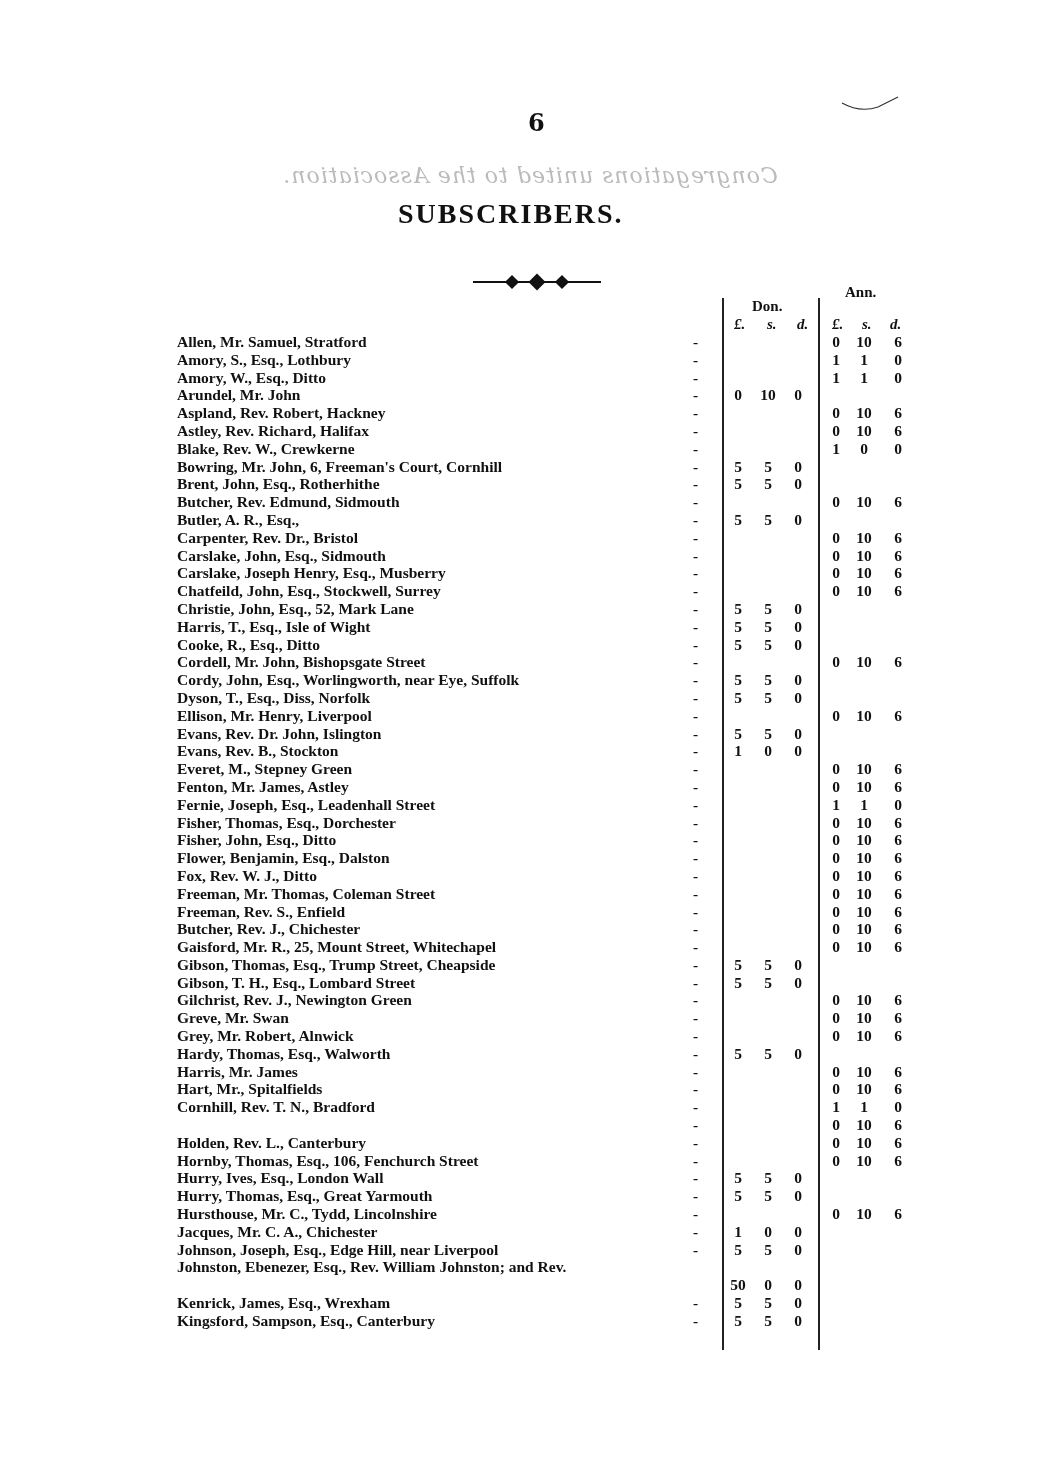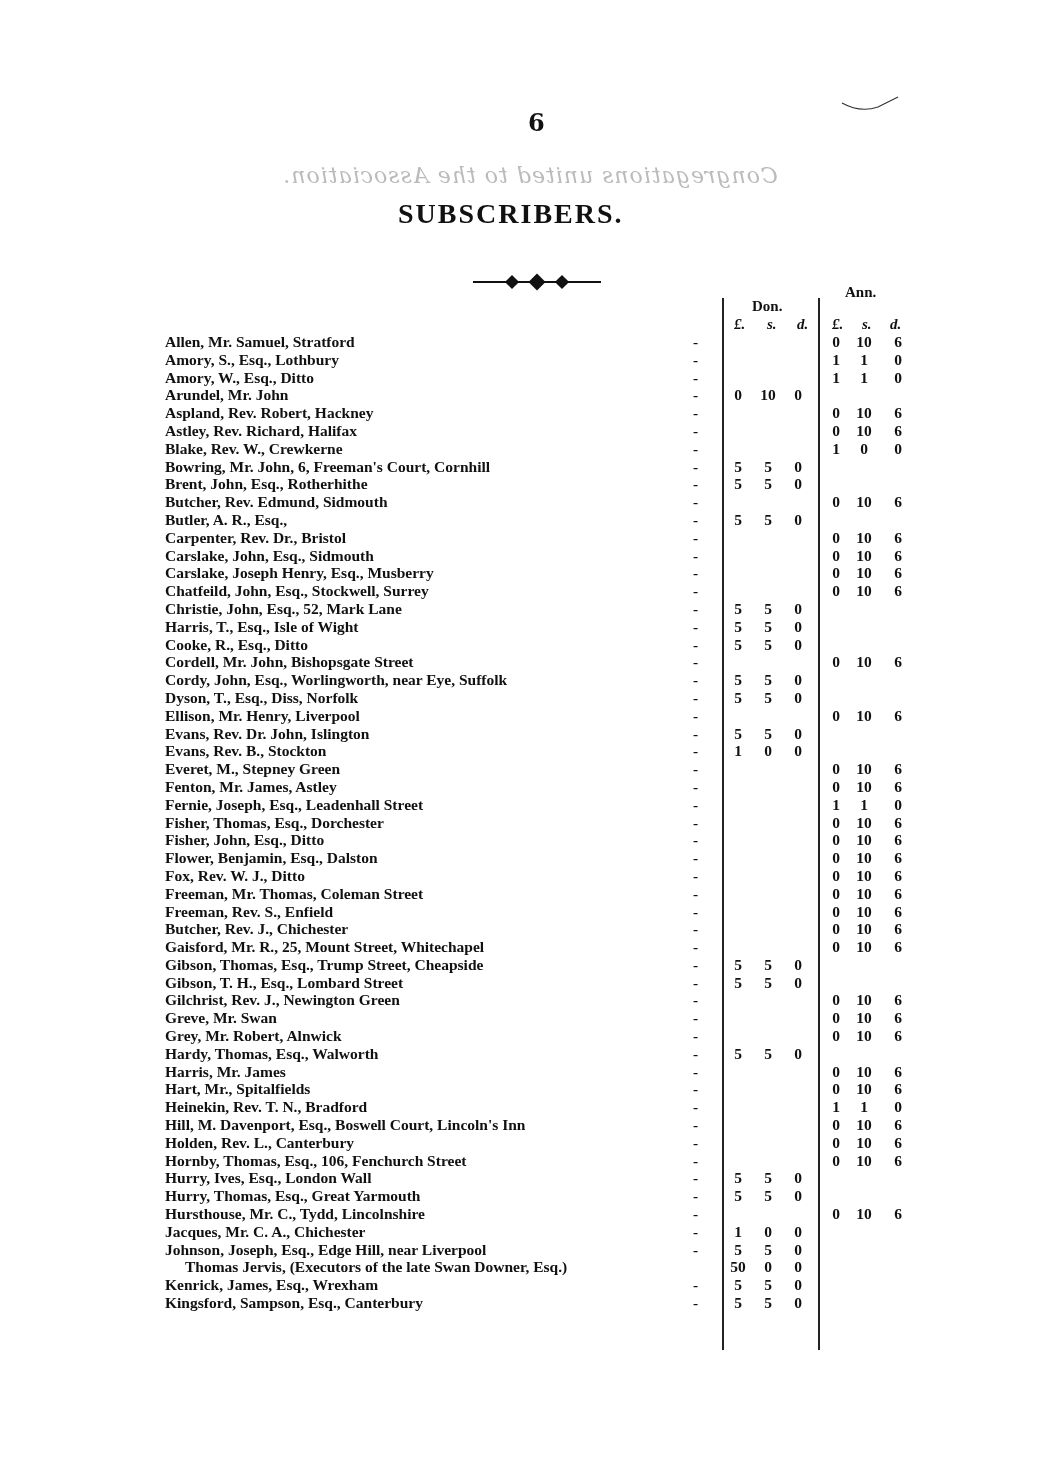--- a/index.html
+++ b/index.html
@@ -12,21 +12,21 @@
            font-family: "Liberation Serif", serif; }
   .ornament { position: absolute; left: 473px; top: 278px; width: 128px; height: 8px; }
   .ornament .line { position: absolute; left: 0; right: 0; top: 3px; height: 2px; background: #111; }
   .ornament .dia { position: absolute; top: -1px; width: 10px; height: 10px; background: #111; transform: rotate(45deg); }
   .pencil-mark { position: absolute; left: 840px; top: 95px; width: 60px; height: 20px; }
   .col-head { position: absolute; font-weight: bold; font-size: 15px; font-family: "Liberation Serif", serif; }
   .col-sub { position: absolute; font-weight: bold; font-style: italic; font-size: 15px; font-family: "Liberation Serif", serif; }
   .vline { position: absolute; width: 2px; background: #222; }
   .rows { position: absolute; left: 165px; top: 333px; width: 760px; }
   .row { position: relative; height: 17.8px; line-height: 17.8px; font-size: 15.5px; font-family: "Liberation Serif", serif; font-weight: bold; white-space: nowrap; }
-  .row .name { position: absolute; left: 0; }
+  .row .name { position: absolute; left: 12px; }
   .row .name.indent { left: 20px; }
   .row .dash { position: absolute; }
   .num { position: absolute; text-align: center; width: 22px; }
 </style>
 </head>
 <body>
 
 <div class="page-number">6</div>
 <div class="mirror-text">Congregations united to the Association.</div>
 <div class="title">SUBSCRIBERS.</div>
@@ -351,28 +351,27 @@
       <span class="num" style="left: 722px;">6</span>
     </div>
     <div class="row">
       <span class="name">Hart, Mr., Spitalfields</span>
       <span class="dash" style="left: 528px;">-</span>
       <span class="num" style="left: 660px;">0</span>
       <span class="num" style="left: 688px;">10</span>
       <span class="num" style="left: 722px;">6</span>
     </div>
     <div class="row">
-      <span class="name">Heinekin, Rev. T. N., Bradford</span>
+      <span class="name">Cornhill, Rev. T. N., Bradford</span>
       <span class="dash" style="left: 528px;">-</span>
       <span class="num" style="left: 660px;">1</span>
       <span class="num" style="left: 688px;">1</span>
       <span class="num" style="left: 722px;">0</span>
     </div>
     <div class="row">
-      <span class="name">Hill, M. Davenport, Esq., Boswell Court, Lincoln's Inn</span>
       <span class="dash" style="left: 528px;">-</span>
       <span class="num" style="left: 660px;">0</span>
       <span class="num" style="left: 688px;">10</span>
       <span class="num" style="left: 722px;">6</span>
     </div>
     <div class="row">
       <span class="name">Holden, Rev. L., Canterbury</span>
       <span class="dash" style="left: 528px;">-</span>
       <span class="num" style="left: 660px;">0</span>
       <span class="num" style="left: 688px;">10</span>
@@ -414,21 +413,23 @@
       <span class="num" style="left: 622px;">0</span>
     </div>
     <div class="row">
       <span class="name">Johnson, Joseph, Esq., Edge Hill, near Liverpool</span>
       <span class="dash" style="left: 528px;">-</span>
       <span class="num" style="left: 562px;">5</span>
       <span class="num" style="left: 592px;">5</span>
       <span class="num" style="left: 622px;">0</span>
     </div>
     <div class="row">
-      <span class="name indent">Thomas Jervis, (Executors of the late Swan Downer, Esq.)</span>
+      <span class="name">Johnston, Ebenezer, Esq., Rev. William Johnston; and Rev.</span>
+    </div>
+    <div class="row">
       <span class="num" style="left: 562px;">50</span>
       <span class="num" style="left: 592px;">0</span>
       <span class="num" style="left: 622px;">0</span>
     </div>
     <div class="row">
       <span class="name">Kenrick, James, Esq., Wrexham</span>
       <span class="dash" style="left: 528px;">-</span>
       <span class="num" style="left: 562px;">5</span>
       <span class="num" style="left: 592px;">5</span>
       <span class="num" style="left: 622px;">0</span>

